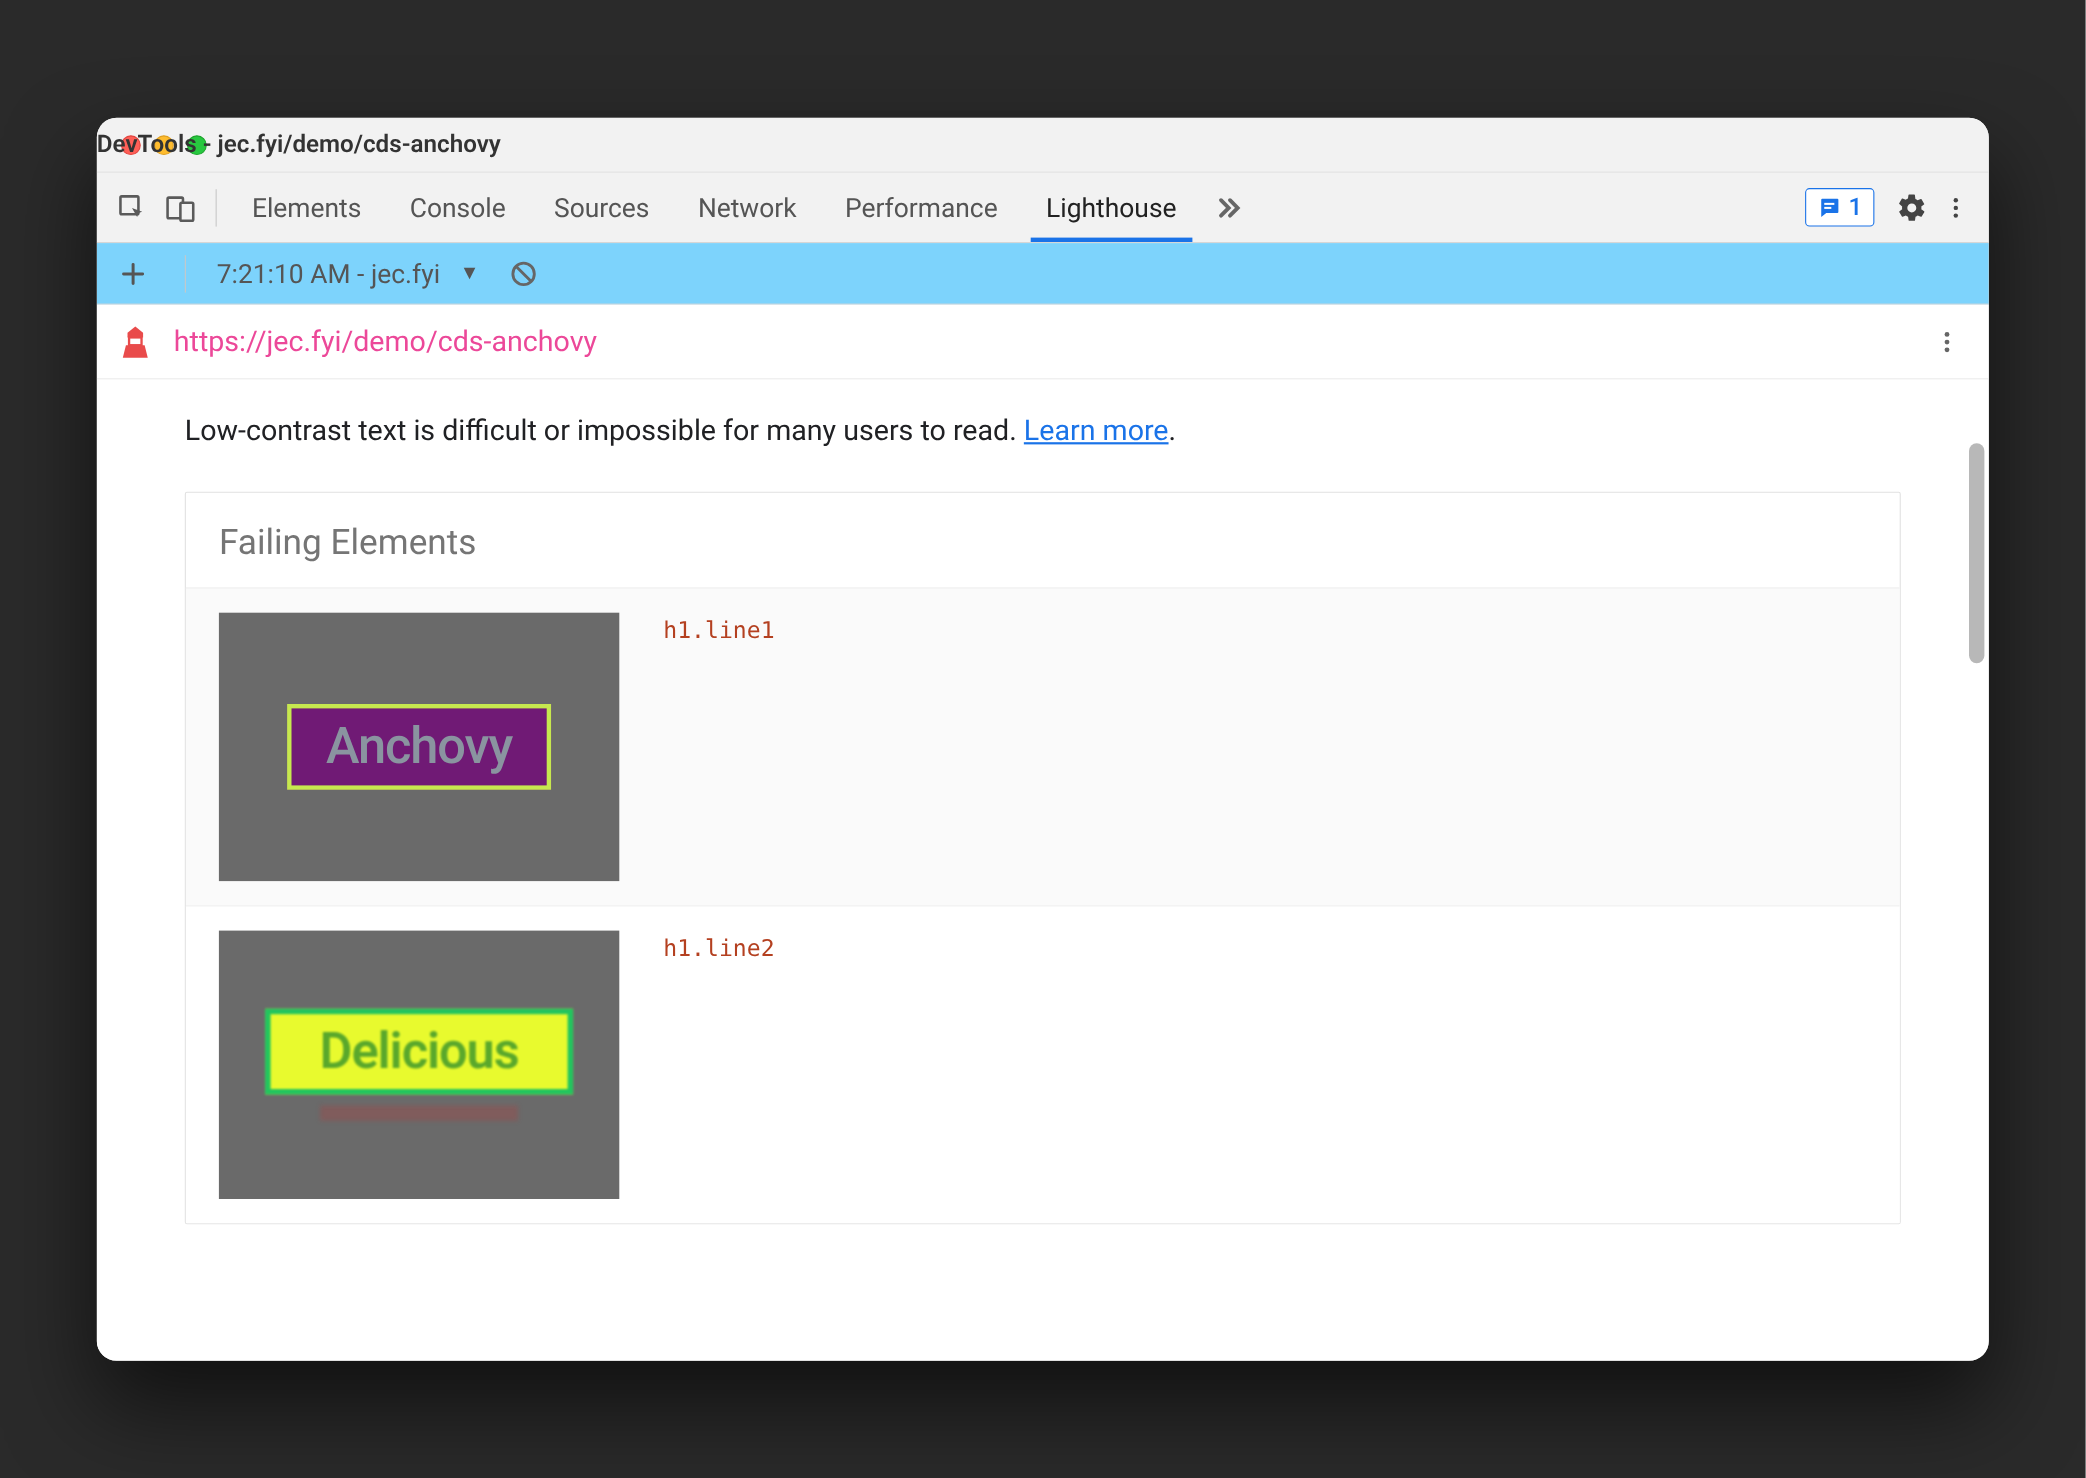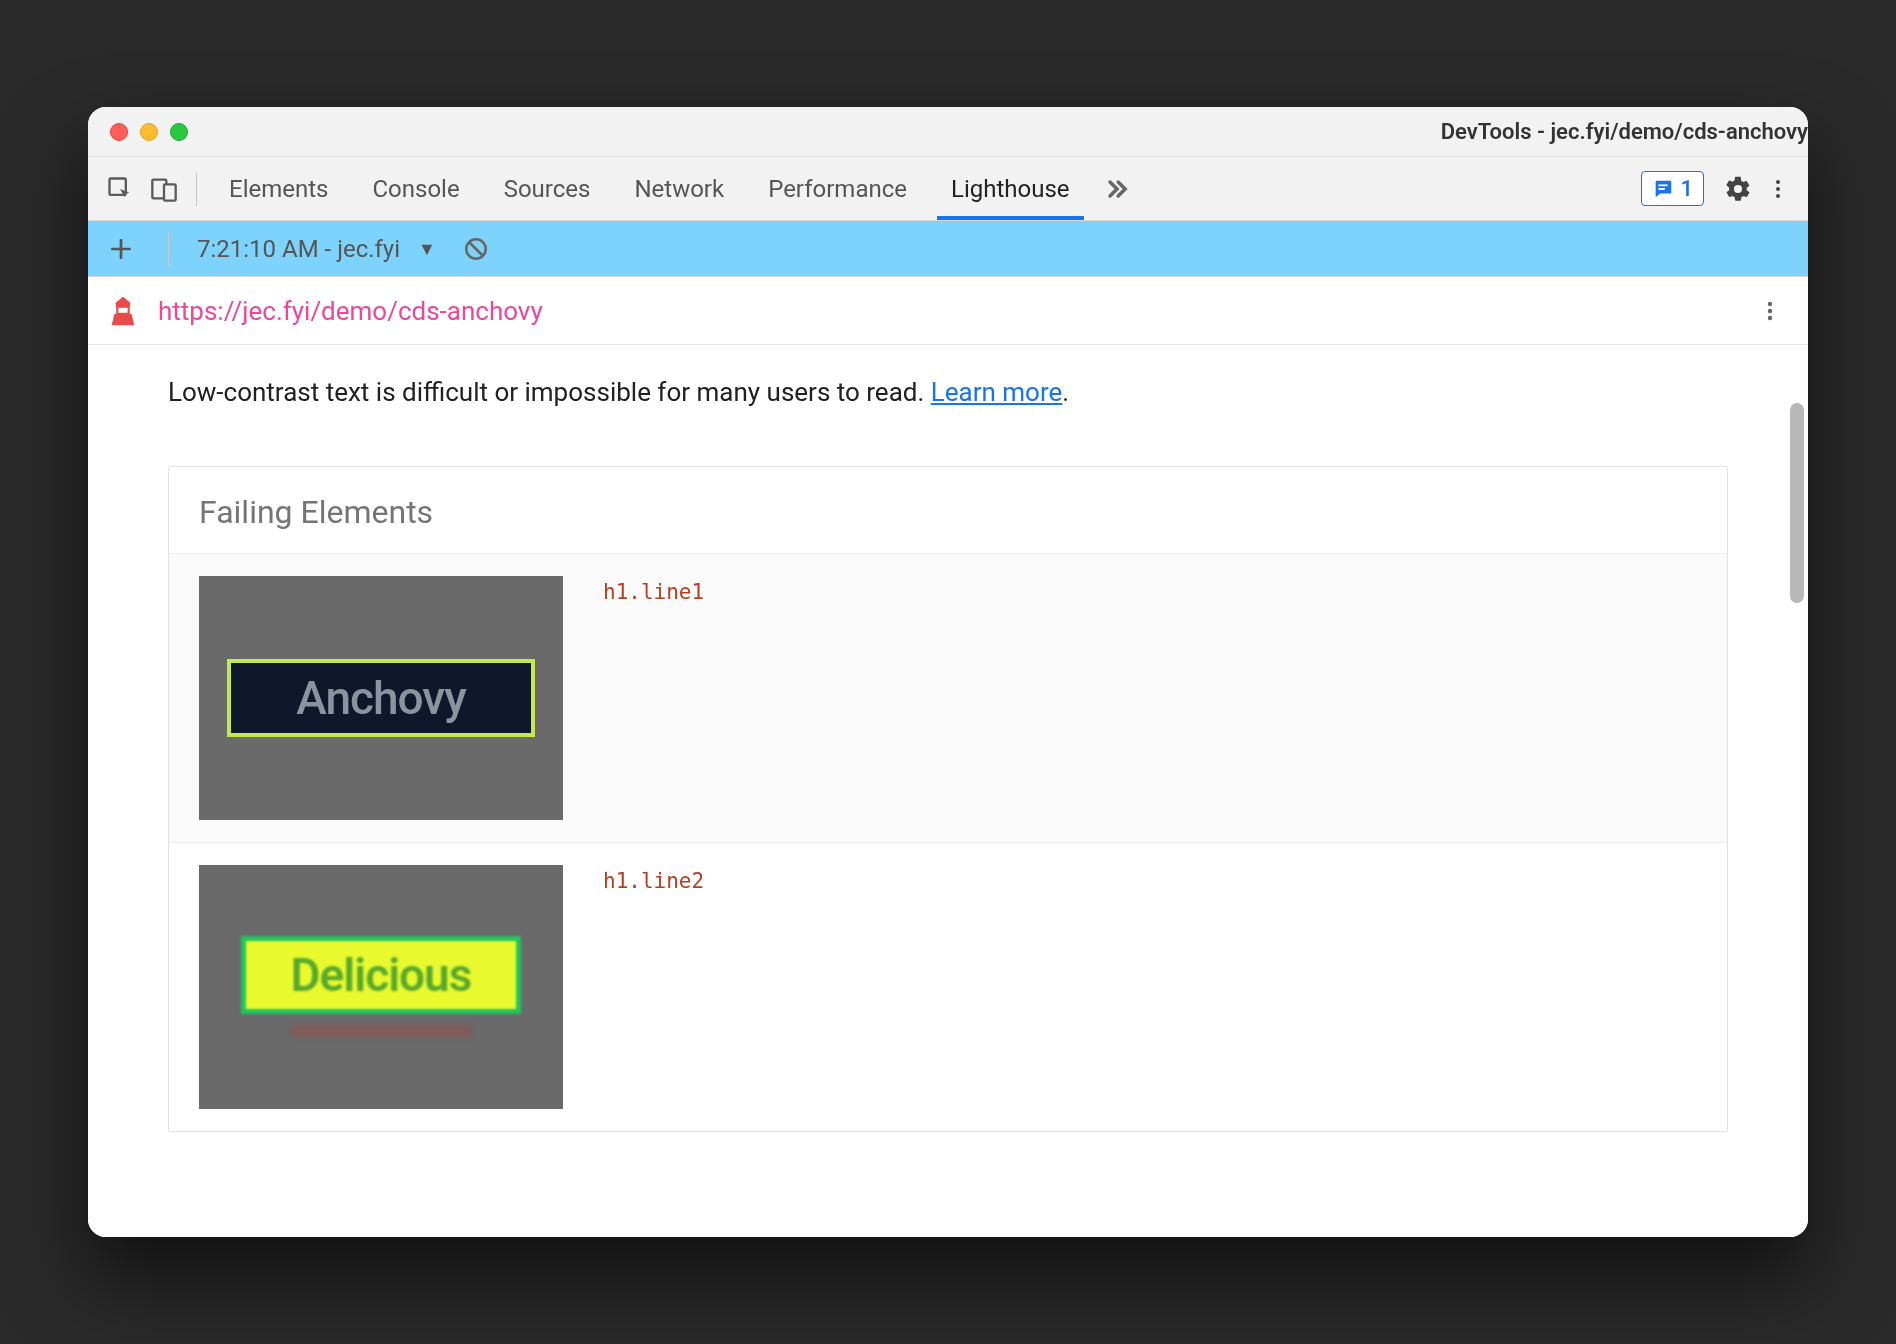--- a/index.html
+++ b/index.html
@@ -33,21 +33,21 @@
     position: relative;
   }
   .traffic-lights { display: flex; gap: 12px; padding-left: 22px; }
   .dot { width: 18px; height: 18px; border-radius: 50%; }
   .dot.red { background: #ff5f57; border: 1px solid #e24640; }
   .dot.yellow { background: #febc2e; border: 1px solid #dfa023; }
   .dot.green { background: #28c840; border: 1px solid #1fa52e; }
   .title-text {
     position: absolute;
     left: 0; right: 0;
-    text-align: right;
+    text-align: left;
     font-size: 22px;
     font-weight: 600;
     color: #333;
     pointer-events: none;
   }
 
   
   .tabsbar {
     height: 64px;
     background: #f2f2f2;
@@ -142,21 +142,21 @@
   
   .report {
     flex:1;
     background:#fff;
     position:relative;
     overflow:hidden;
     padding: 32px 80px 0 80px;
     font-size: 26px;
     color: #202124;
   }
-  .report .desc { margin-bottom: 59px; }
+  .report .desc { margin-bottom: 40px; }
   .report .desc a { color: #1a73e8; text-decoration: underline; }
 
   .panel {
     border:1px solid #e1e1e1;
     border-radius: 2px;
   }
   .panel-header {
     padding: 26px 30px 22px 30px;
     color:#757575;
     font-size: 32px;
@@ -172,23 +172,23 @@
   .thumb {
     width: 364px; height: 244px;
     background:#6a6a6a;
     display:flex;
     align-items:center;
     justify-content:center;
     flex-direction:column;
     position:relative;
   }
   .thumb .hl1 {
-    width: 308px; height: 78px;
+    width: 240px; height: 78px;
     border:4px solid #c6e84f;
-    background:#0f172a;
+    background:#701a75;
     display:flex;align-items:center;justify-content:center;
     font-size:46px;font-weight:500;color:#8a94a0;
     filter: blur(0.5px);
     letter-spacing:-1px;
   }
   .thumb .hl2-wrap { display:flex;flex-direction:column;align-items:center;gap:10px;}
   .thumb .hl2 {
     width: 280px; height: 78px;
     border:5px solid #22c55e;
     background:#e8fa2e;

